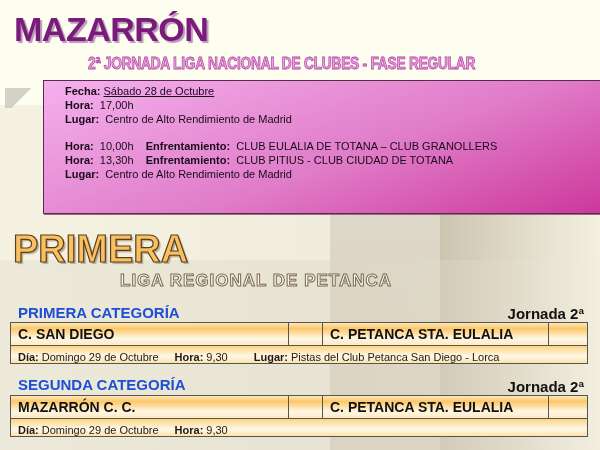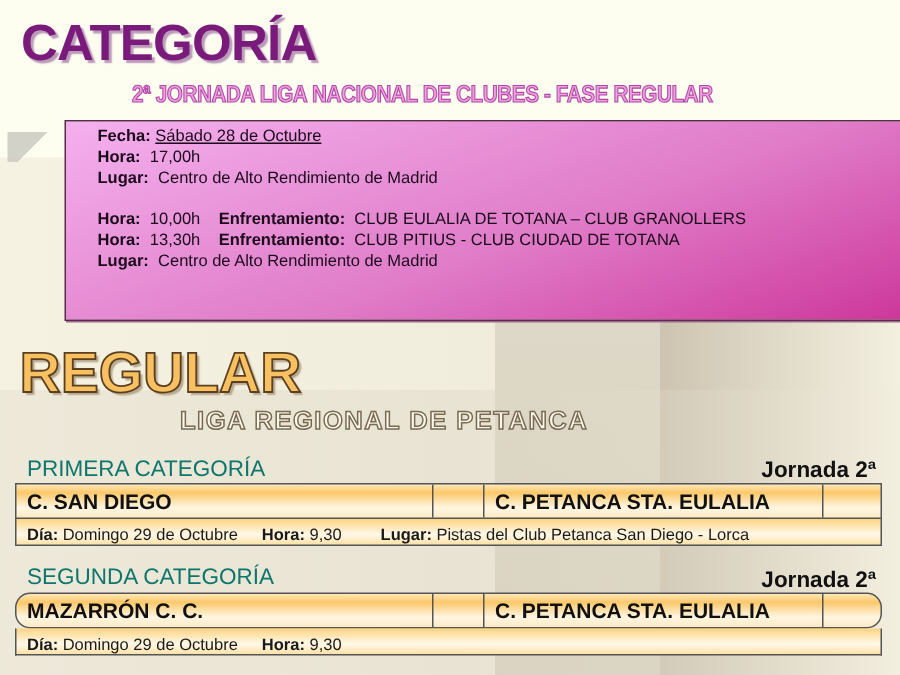--- a/index.html
+++ b/index.html
@@ -66,21 +66,21 @@
     .subtitle-petanca {
       position:absolute; left:120px; top:271px;
       font-size:17px; font-weight:bold; color:#fdf8ee;
       -webkit-text-stroke:1px #7a6a52;
       letter-spacing:1px;
       white-space:nowrap;
     }
 
     .cat-title {
       position:absolute; left:18px;
-      font-size:15px; font-weight:normal; color:#0f766e;
+      font-size:15px; font-weight:bold; color:#1d4ed8;
     }
     .jornada {
       position:absolute; right:16px;
       font-size:15px; font-weight:bold; color:#111;
     }
     .match-row {
       position:absolute; left:10px; width:578px; height:24px;
       border:1px solid #555;
       display:flex;
       background:linear-gradient(180deg,#fde7b8 0%,#fcc86a 25%,#fff6e2 70%,#fdeac4 100%);
@@ -105,21 +105,21 @@
 </head>
 <body>
 
 <div class="bg-block bg1"></div>
 <div class="bg-block bg2"></div>
 <div class="bg-block bg3"></div>
 <div class="bg-block bg4"></div>
 <div class="bg-block bg5"></div>
 <div class="deco-tri"></div>
 
-<div class="title-badminton">CATEGORÍA</div>
+<div class="title-badminton">MAZARRÓN</div>
 <div class="subtitle-badminton">2ª JORNADA LIGA NACIONAL DE CLUBES - FASE REGULAR</div>
 
 <div class="info-box">
   <div class="line">
     <b>Fecha:</b>
     <span class="u">Sábado 28 de Octubre</span>
   </div>
   <div class="line">
     <b>Hora:</b>&nbsp;
     <span>17,00h</span>
@@ -140,40 +140,40 @@
     <span>13,30h</span>&nbsp;&nbsp;&nbsp;
     <b>Enfrentamiento:</b>&nbsp;
     <span>CLUB PITIUS - CLUB CIUDAD DE TOTANA</span>
   </div>
   <div class="line">
     <b>Lugar:</b>&nbsp;
     <span>Centro de Alto Rendimiento de Madrid</span>
   </div>
 </div>
 
-<div class="title-petanca">REGULAR</div>
+<div class="title-petanca">PRIMERA</div>
 <div class="subtitle-petanca">LIGA REGIONAL DE PETANCA</div>
 
 <div class="cat-title" style="top:304px;">PRIMERA CATEGORÍA</div>
 <div class="jornada" style="top:305px;">Jornada 2ª</div>
 <div class="match-row" style="top:322px;text-align:center;">
   <div class="cell c-home">C. SAN DIEGO</div>
   <div class="cell c-gap"></div>
   <div class="cell c-away">C. PETANCA STA. EULALIA</div>
   <div class="cell c-end"></div>
 </div>
 <div class="detail-row" style="top:346px;">
   <span class="seg"><b>Día:</b><span>Domingo 29 de Octubre</span></span>
   <span class="seg" style="margin-right:26px;"><b>Hora:</b><span>9,30</span></span>
   <span class="seg"><b>Lugar:</b><span>Pistas del Club Petanca San Diego - Lorca</span></span>
 </div>
 
 <div class="cat-title" style="top:376px;">SEGUNDA CATEGORÍA</div>
 <div class="jornada" style="top:378px;">Jornada 2ª</div>
-<div class="match-row" style="top:395px;border-radius:10px;">
+<div class="match-row" style="top:395px;">
   <div class="cell c-home">MAZARRÓN C. C.</div>
   <div class="cell c-gap"></div>
   <div class="cell c-away">C. PETANCA STA. EULALIA</div>
   <div class="cell c-end"></div>
 </div>
 <div class="detail-row" style="top:419px;">
   <span class="seg"><b>Día:</b><span>Domingo 29 de Octubre</span></span>
   <span class="seg" style="margin-right:26px;"><b>Hora:</b><span>9,30</span></span>
 </div>
 

